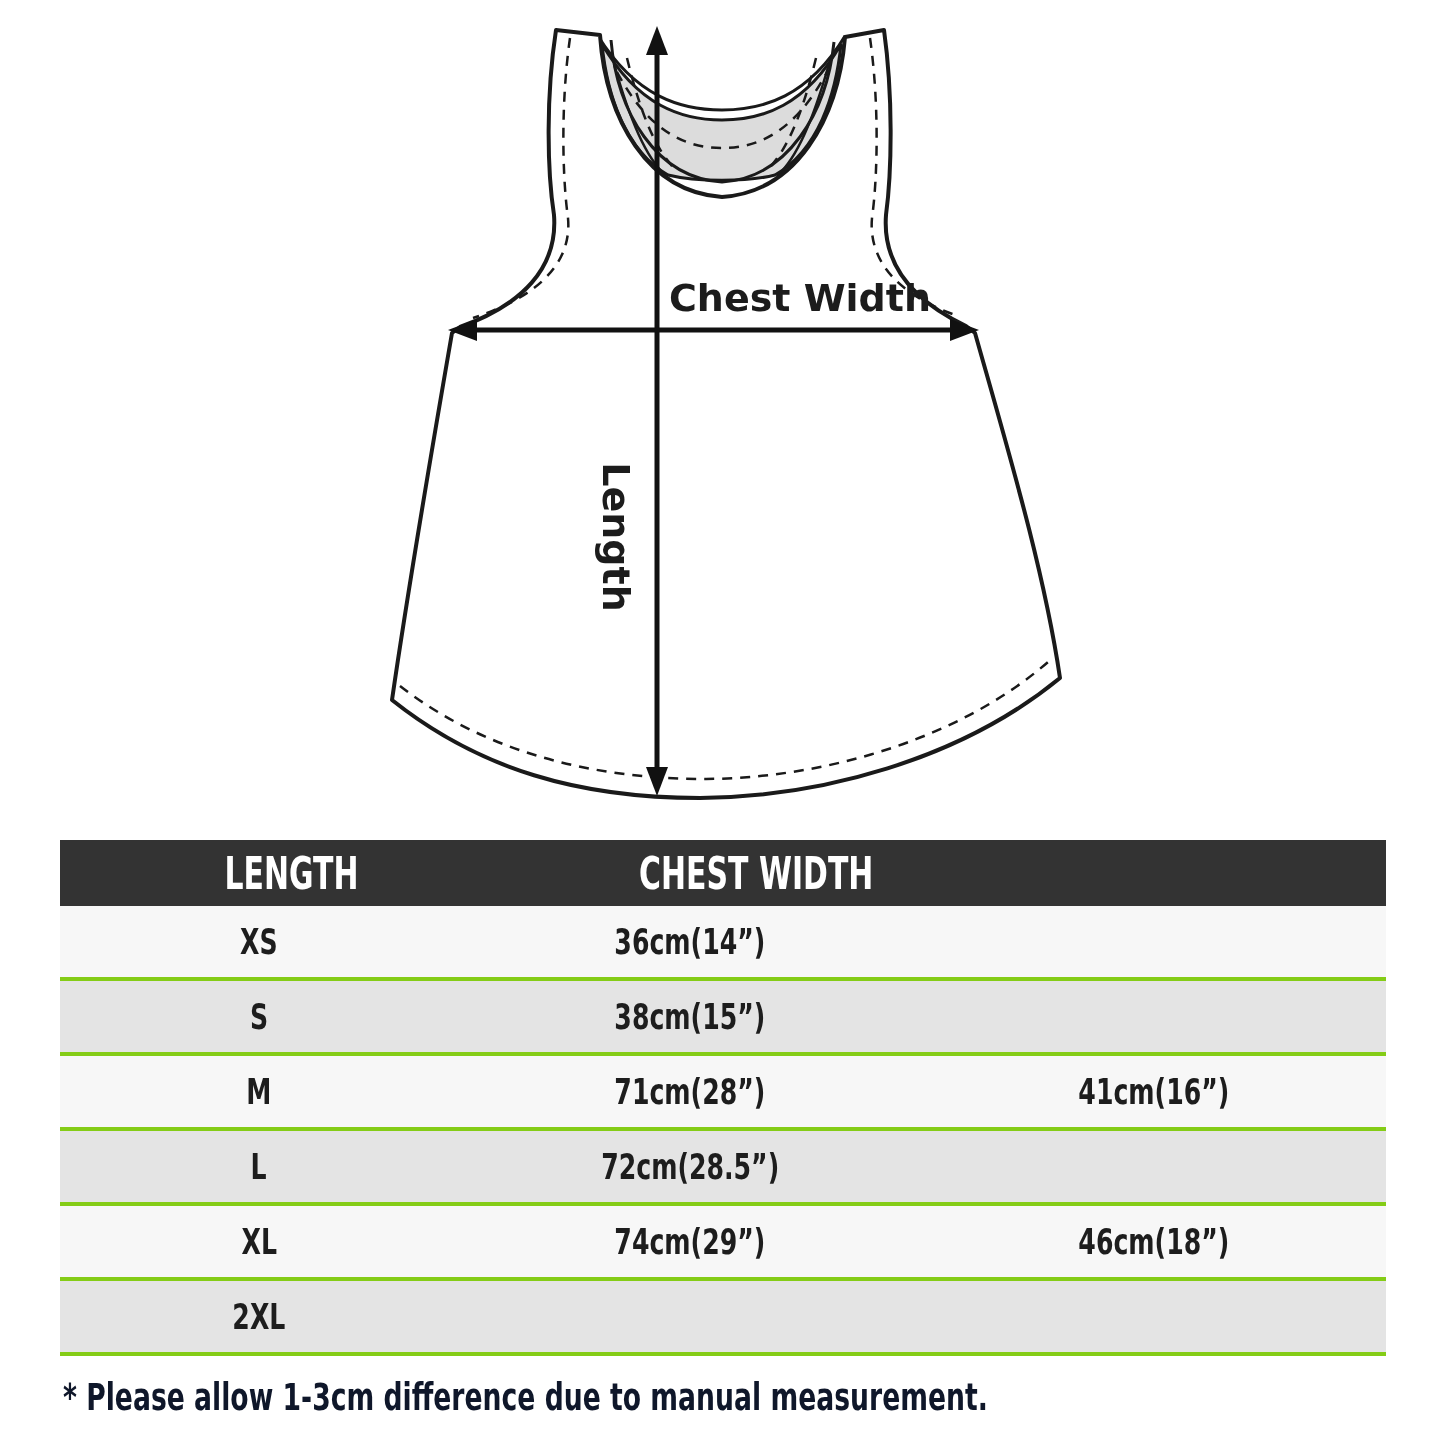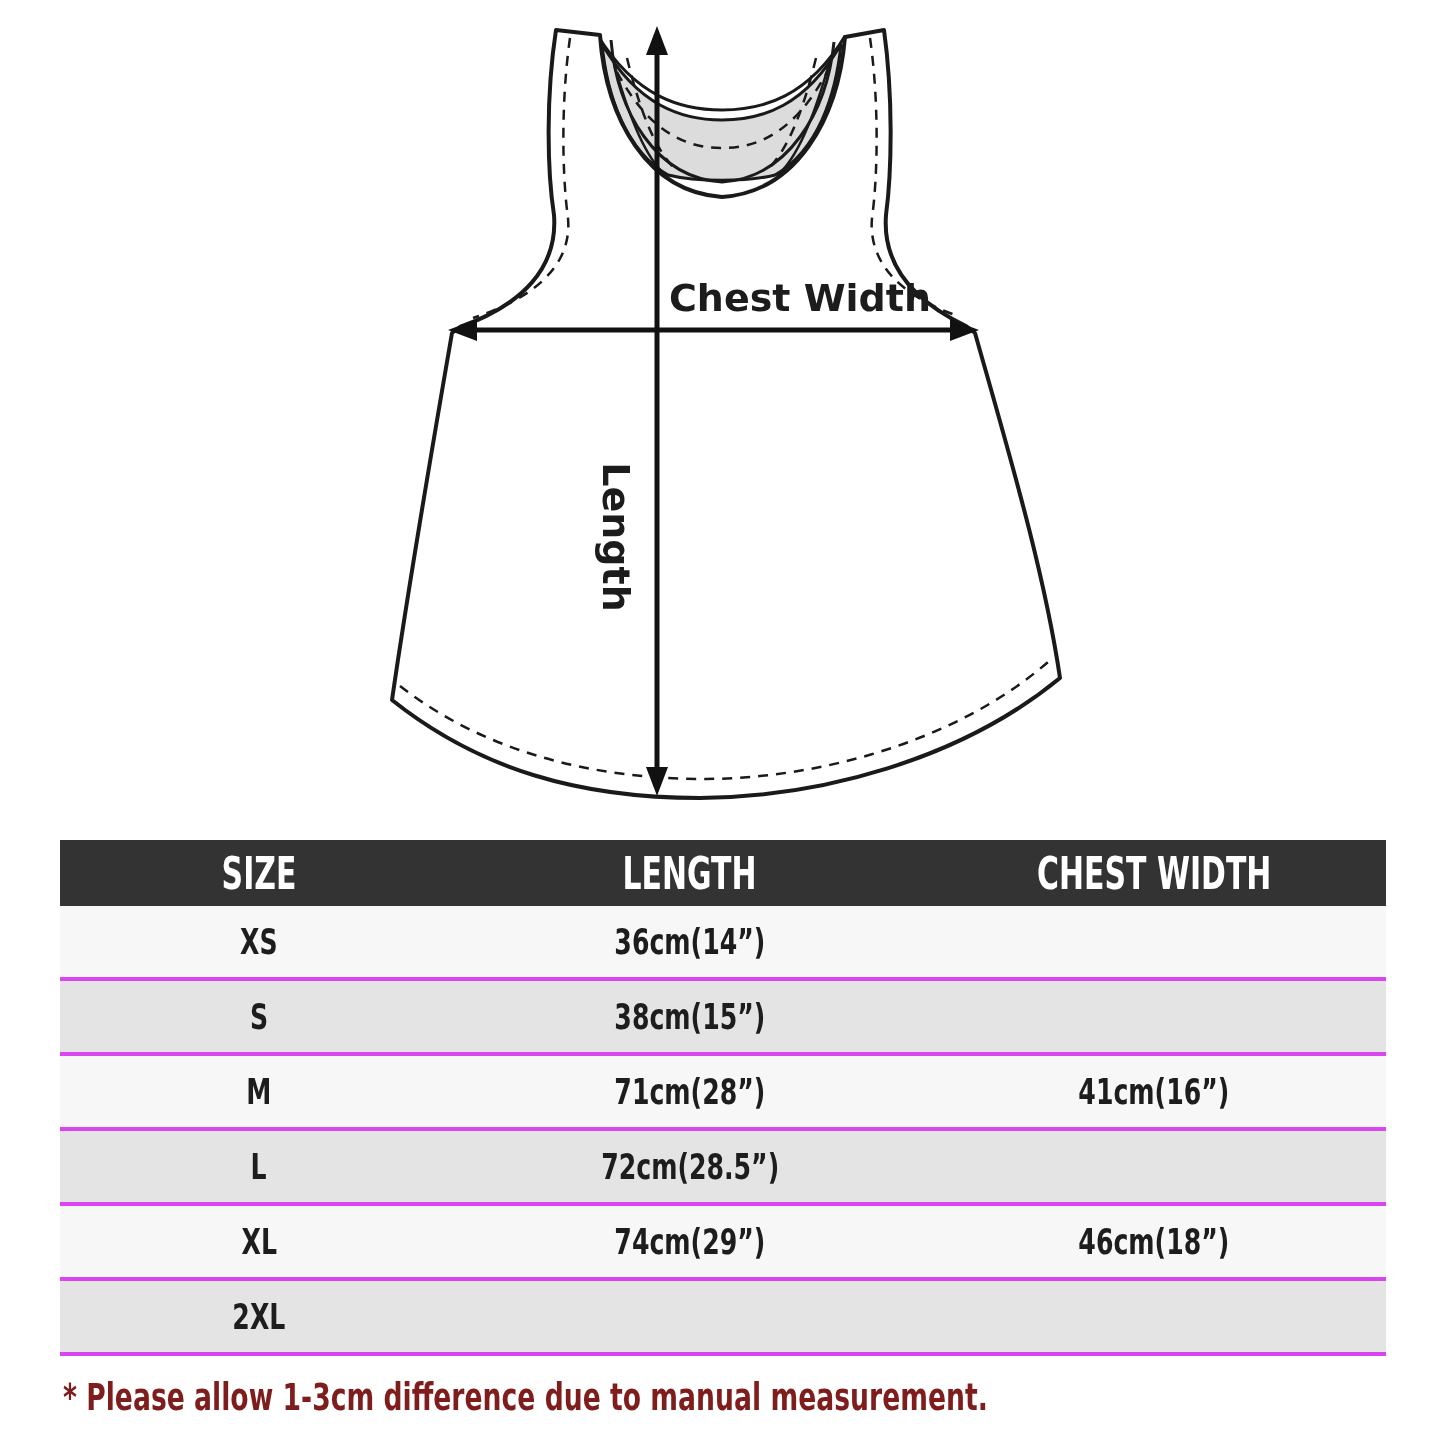--- a/index.html
+++ b/index.html
@@ -16,21 +16,21 @@
   svg text { font-family: "DejaVu Sans", "Liberation Sans", sans-serif; }
 
   .size-table { position: absolute; left: 60px; top: 840px; width: 1326px; }
   .thead {
     display: flex; align-items: center;
     background: #333333; height: 66px;
   }
   .tr {
     display: flex; align-items: center;
     height: 75px; box-sizing: border-box;
-    border-bottom: 4px solid #d946ef;
+    border-bottom: 4px solid #84cc16;
   }
   .tr.light { background: #f7f7f7; }
   .tr.dark  { background: #e4e4e4; }
   .th, .td {
     display: flex; align-items: center; justify-content: center;
     height: 100%;
   }
   .col-0 { width: 30%; }
   .col-1 { width: 35%; }
   .col-2 { width: 35%; }
@@ -38,21 +38,21 @@
   .th .cond {
     color: #ffffff; font-size: 44px;
     transform: scaleX(0.68);
   }
   .td .cond {
     color: #1d1d1d; font-size: 36px;
     transform: scaleX(0.70);
   }
   .footnote {
     position: absolute; left: 63px; top: 1376px;
-    color: #7f1d1d;
+    color: #0f172a;
     text-align: right;
   }
   .footnote .cond {
     font-size: 37px;
     transform: scaleX(0.72);
     transform-origin: left center;
   }
 </style>
 </head>
 <body>
@@ -108,23 +108,20 @@
       <polygon points="448,330 477,319 477,341"></polygon>
       <polygon points="979,330 950,319 950,341"></polygon>
     </g>
 
     <text x="800" y="311" text-anchor="middle" font-size="38" font-weight="bold" fill="#1c1c1c">Chest Width</text>
     <text x="616" y="550" text-anchor="middle" transform="rotate(90 616 537)" font-size="38" font-weight="bold" fill="#1c1c1c">Length</text>
   </svg>
 
   <div class="size-table">
     <div class="thead">
-      <div class="th col-0">
-        <span class="cond">SIZE</span>
-      </div>
       <div class="th col-1">
         <span class="cond">LENGTH</span>
       </div>
       <div class="th col-2">
         <span class="cond">CHEST WIDTH</span>
       </div>
     </div>
 
     <div class="tr light">
       <div class="td col-0">

